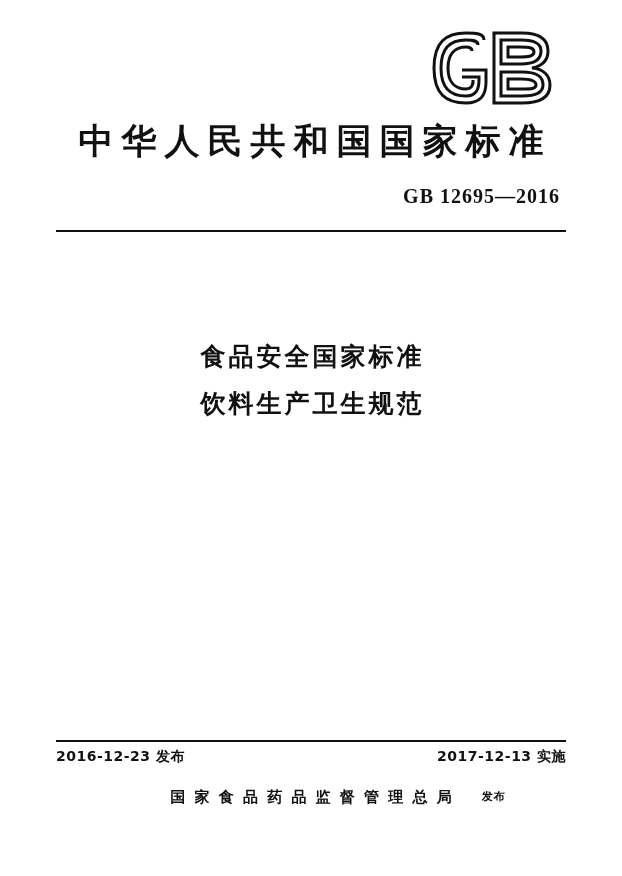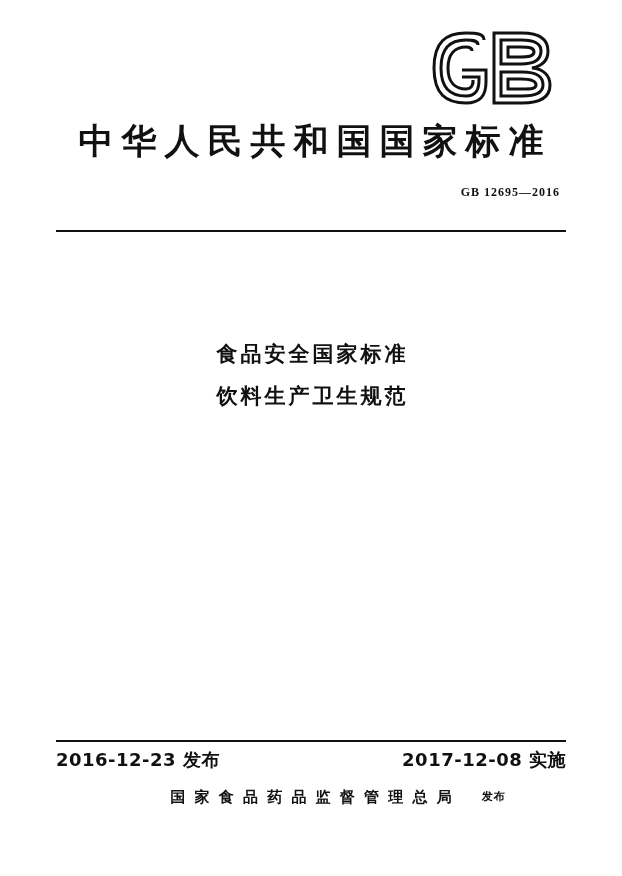--- a/index.html
+++ b/index.html
@@ -53,21 +53,21 @@
 
   
   .std-number {
     position: absolute;
     top: 185px;
     left: 56px;
     right: 62px;
     text-align: right;
     font-family: "Liberation Serif", serif;
     font-weight: bold;
-    font-size: 12px;
+    font-size: 20px;
     letter-spacing: 1px;
     color: #111;
   }
 
   
   .rule-top {
     position: absolute;
     top: 230px;
     left: 56px;
     right: 56px;
@@ -85,41 +85,41 @@
   .doc-title {
     position: absolute;
     top: 340px;
     left: 56px;
     right: 56px;
     text-align: center;
   }
   .doc-title .line {
     font-family: "DejaVu Sans", sans-serif;
     font-weight: bold;
-    font-size: 21px;
+    font-size: 25px;
     letter-spacing: 3px;
     text-indent: 3px;
     color: #111;
   }
   .doc-title .line + .line {
     margin-top: 14px;
   }
 
   
   .dates {
     position: absolute;
     top: 748px;
     left: 56px;
     right: 56px;
     display: flex;
     justify-content: space-between;
     align-items: baseline;
     font-family: "DejaVu Sans", sans-serif;
     font-weight: bold;
-    font-size: 18px;
+    font-size: 14px;
     color: #111;
   }
   .dates .date-item {
     letter-spacing: 0.5px;
   }
 
   
   .issuers {
     position: absolute;
     top: 788px;
@@ -185,21 +185,21 @@
 
   <div class="doc-title">
     <div class="line">食品安全国家标准</div>
     <div class="line">饮料生产卫生规范</div>
   </div>
 
   <div class="rule-bottom"></div>
 
   <div class="dates">
     <div class="date-item">2016-12-23 发布</div>
-    <div class="date-item">2017-12-08 实施</div>
+    <div class="date-item">2017-12-13 实施</div>
   </div>
 
   <div class="issuers">
     <div class="issuer-block">
       <div class="issuer-line">国 家 食 品 药 品 监 督 管 理 总 局</div>
       <div class="publish-tag">发布</div>
     </div>
   </div>
 
 </div>

